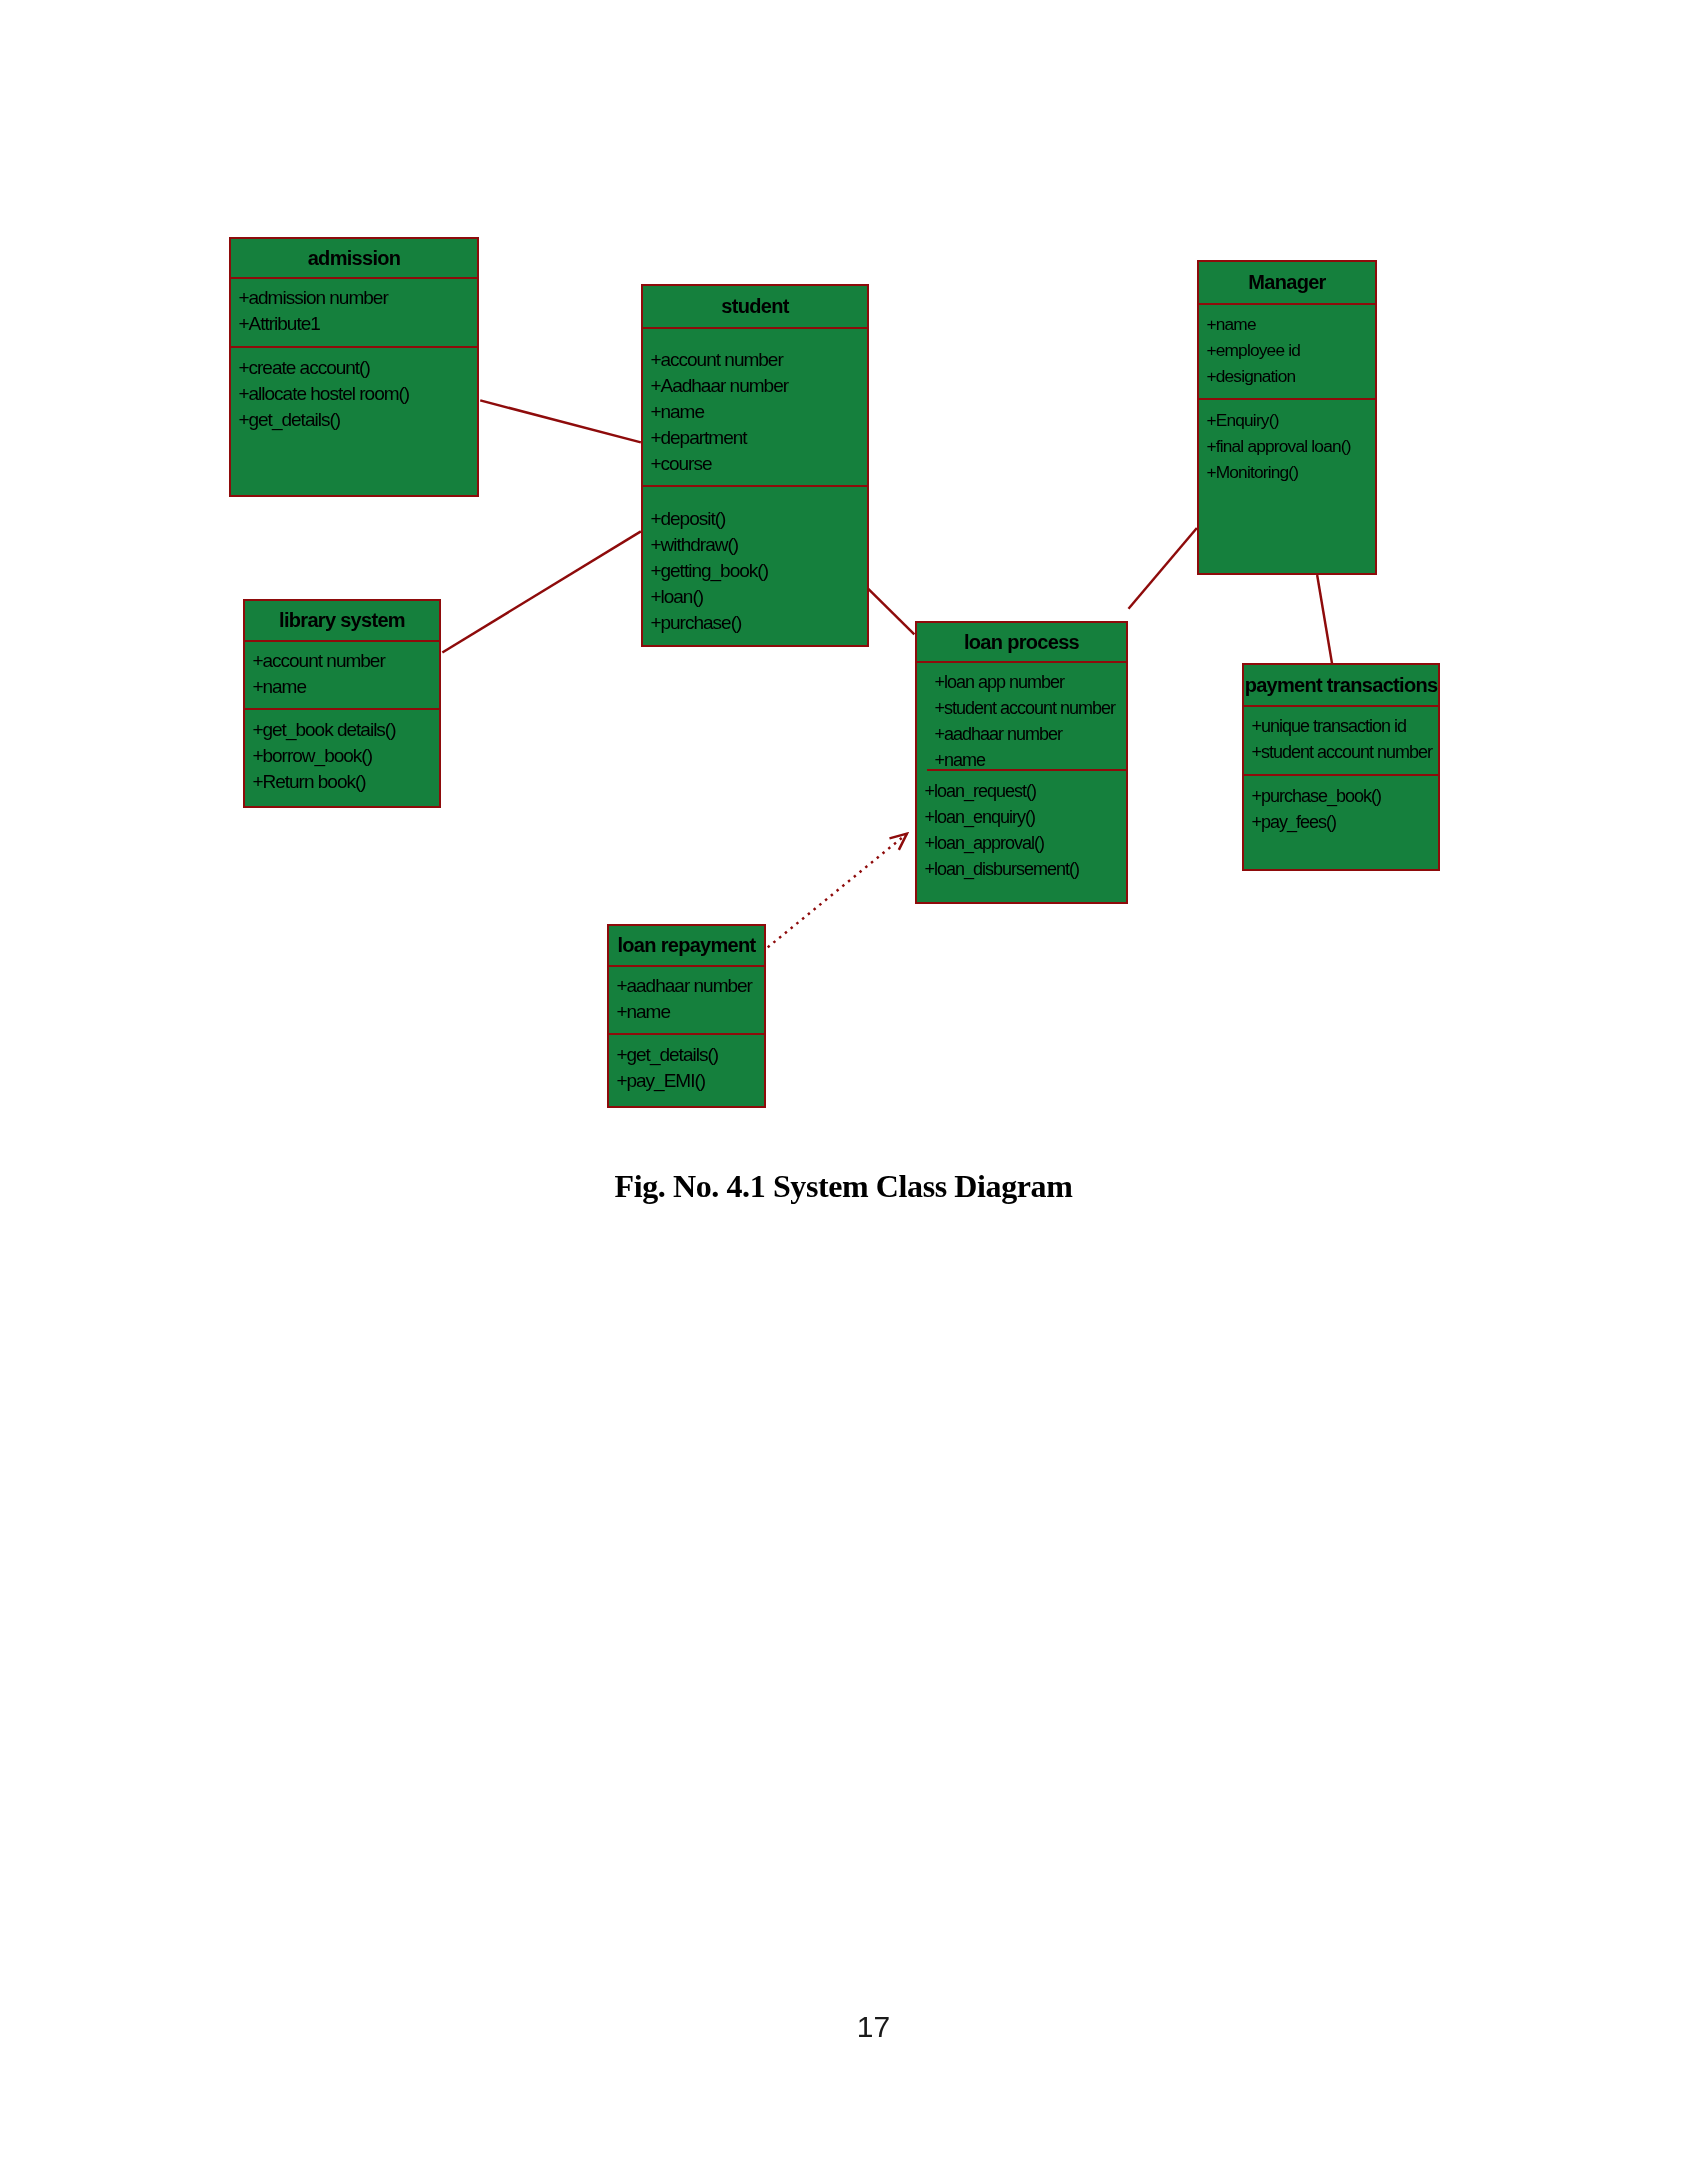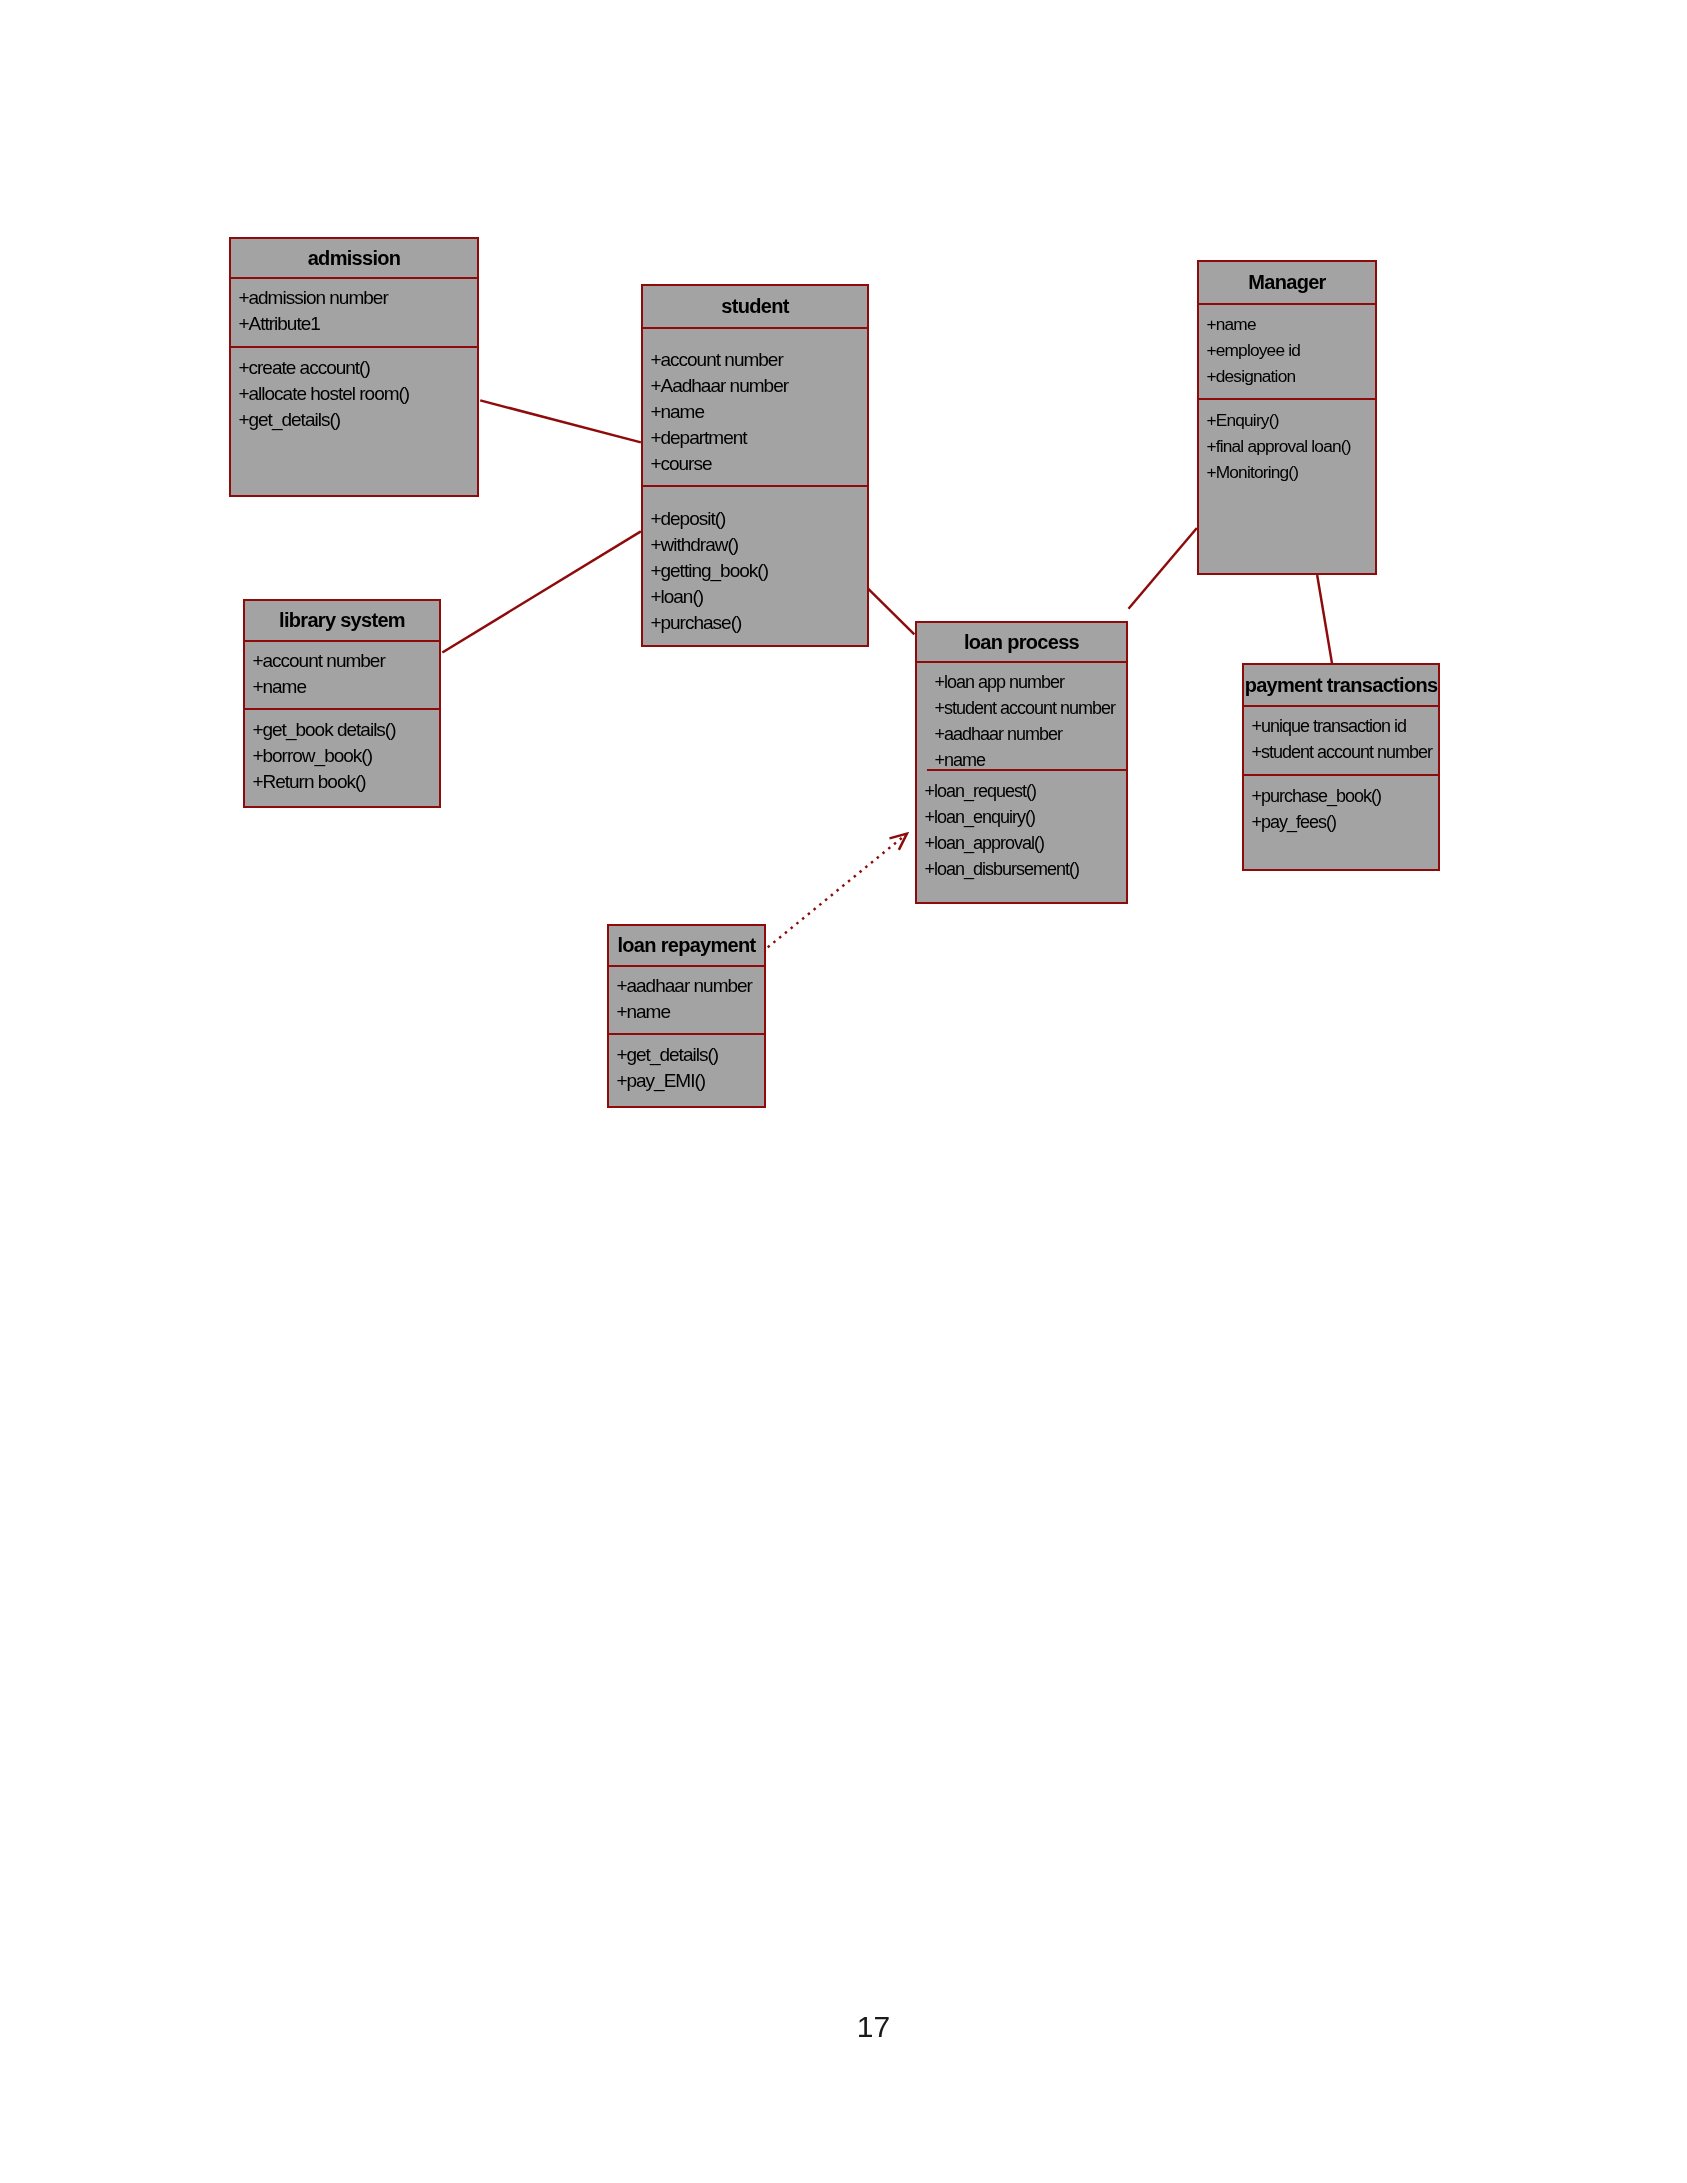--- a/index.html
+++ b/index.html
@@ -2,21 +2,21 @@
 <html style="font-size:13px"><head>
 <meta charset="utf-8">
 <style>
   * { margin:0; padding:0; box-sizing:border-box; }
   html, body { background:#ffffff; }
   .page {
     position:relative; width:1687px; height:2183px; background:#ffffff;
     font-family:"Liberation Sans", sans-serif; overflow:hidden;
   }
   .uml-class {
-    position:absolute; background:#a3a3a3; border:2.5px solid #8e0b0b;
+    position:absolute; background:#15803d; border:2.5px solid #8e0b0b;
     display:flex; flex-direction:column; color:#000;
   }
   .uml-title {
     flex:0 0 auto; border-bottom:2.5px solid #8e0b0b;
     display:flex; align-items:center; justify-content:center;
     font-weight:bold; font-size:20px; letter-spacing:-0.7px; white-space:nowrap;
   }
   .uml-attrs { flex:0 0 auto; border-bottom:2.5px solid #8e0b0b; padding:5.8px 3.3px 0 7.4px; overflow:hidden; }
   .uml-methods { flex:1 1 auto; padding:6.6px 3.3px 0 7.4px; overflow:hidden; }
   .member { font-size:19px; letter-spacing:-1px; line-height:26px; white-space:nowrap; }
@@ -143,17 +143,18 @@
     <div class="uml-attrs" style="height:68px;">
         <div class="member">+aadhaar number</div>
         <div class="member">+name</div>
       </div>
     <div class="uml-methods">
         <div class="member">+get_details()</div>
         <div class="member">+pay_EMI()</div>
       </div>
   </div>
 
+  <div class="caption">Fig. No. 4.1 System Class Diagram</div>
 
   <div class="pagenum">17</div>
 
 </div>
 
 
 </body></html>

